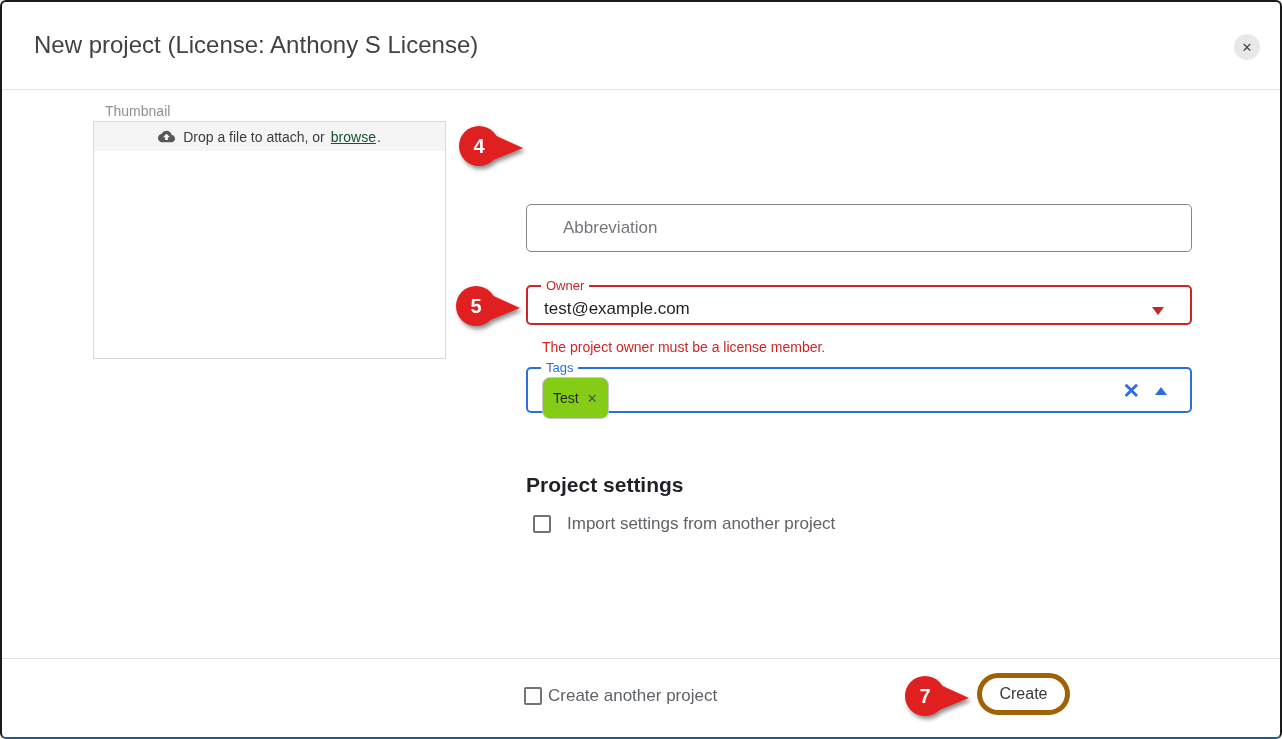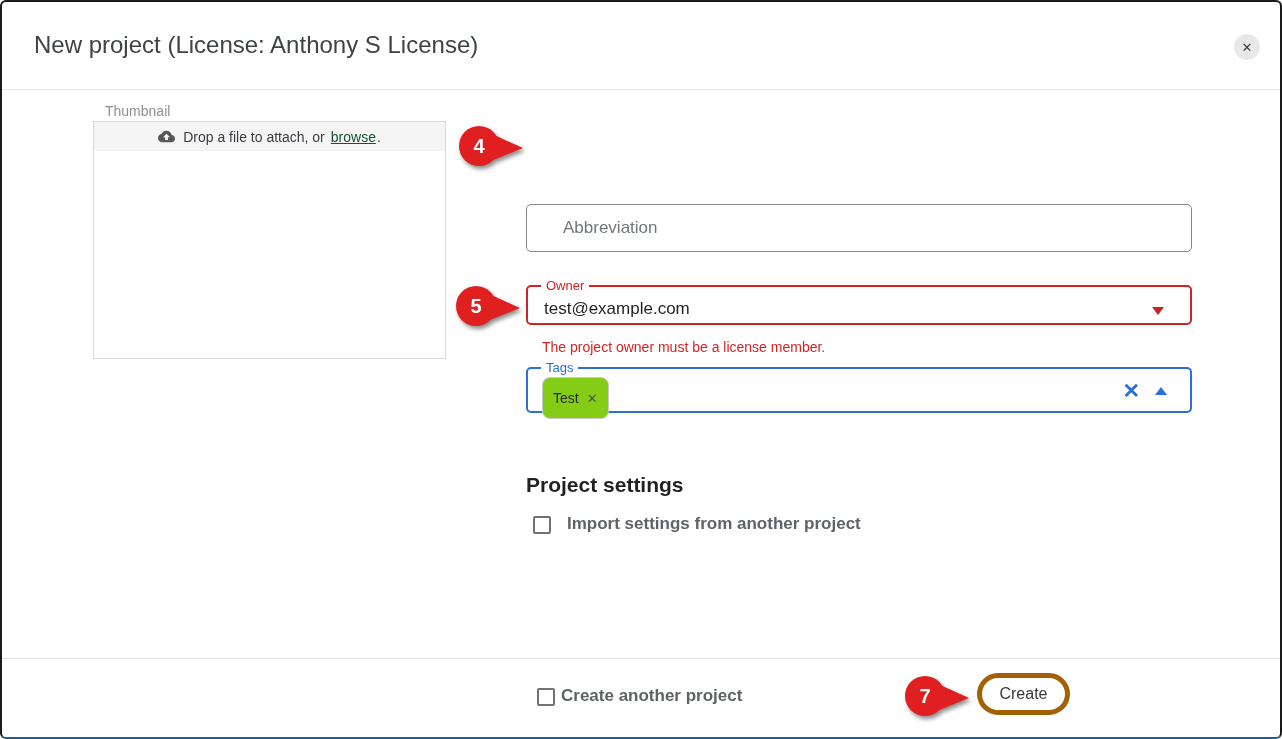--- a/index.html
+++ b/index.html
@@ -72,28 +72,28 @@
     color:#2b6fdd; cursor:pointer; line-height:28px;
   }
   .caret-up-blue {
     position:absolute; right:23px; top:18px; width:0; height:0;
     border-left:6.5px solid transparent; border-right:6.5px solid transparent;
     border-bottom:8px solid #2b6fdd; cursor:pointer;
   }
 
   
   .settings-heading { position:absolute; left:524px; top:471px; font-size:21px; font-weight:700; color:#1f2124; }
-  .check-row { position:absolute; display:flex; align-items:flex-end; gap:16px;font-weight:bold; }
+  .check-row { position:absolute; display:flex; align-items:center; gap:16px; }
   .import-row { left:531px; top:512px; }
   .checkbox { width:18px; height:18px; border:2px solid #6f7377; border-radius:2px; background:#fff; cursor:pointer; flex:none; }
   .check-label { font-size:17px; color:#5f6368; white-space:nowrap; }
 
   
   .footer-divider { position:absolute; left:0; top:656px; width:100%; height:1px; background:#e2e2e2; }
-  .footer-row { left:535px; top:684px;gap:6px; }
+  .footer-row { left:522px; top:684px;gap:6px; }
   .btn {
     position:absolute; top:671px; height:42px; background:#fff;
     border:5px solid #a16207; border-radius:21px;
     font-size:16px; color:#37393c; font-family:"Liberation Sans", sans-serif;
     cursor:pointer; display:flex; align-items:center; justify-content:center;
   }
   .btn-create { left:975px; width:93px; }
   .btn-cancel { left:1093px; width:98px; }
 
   

